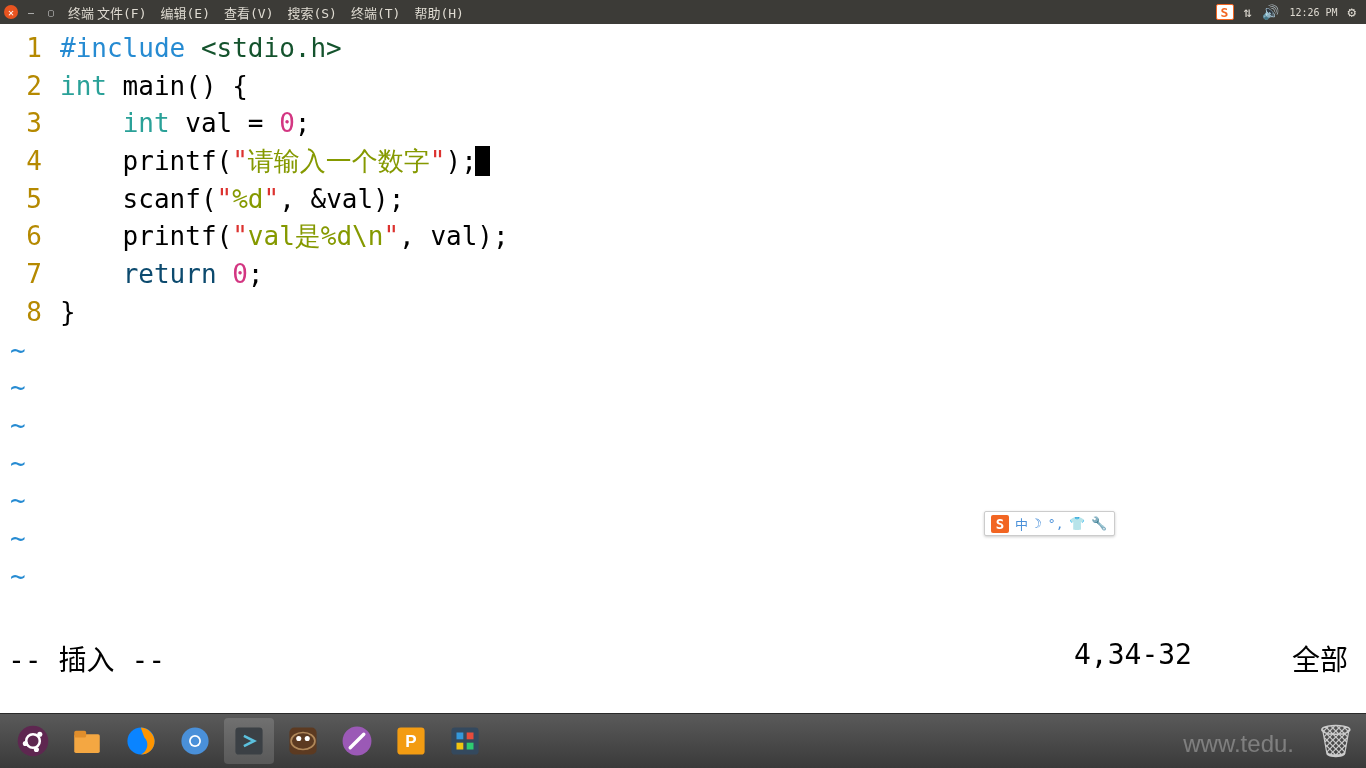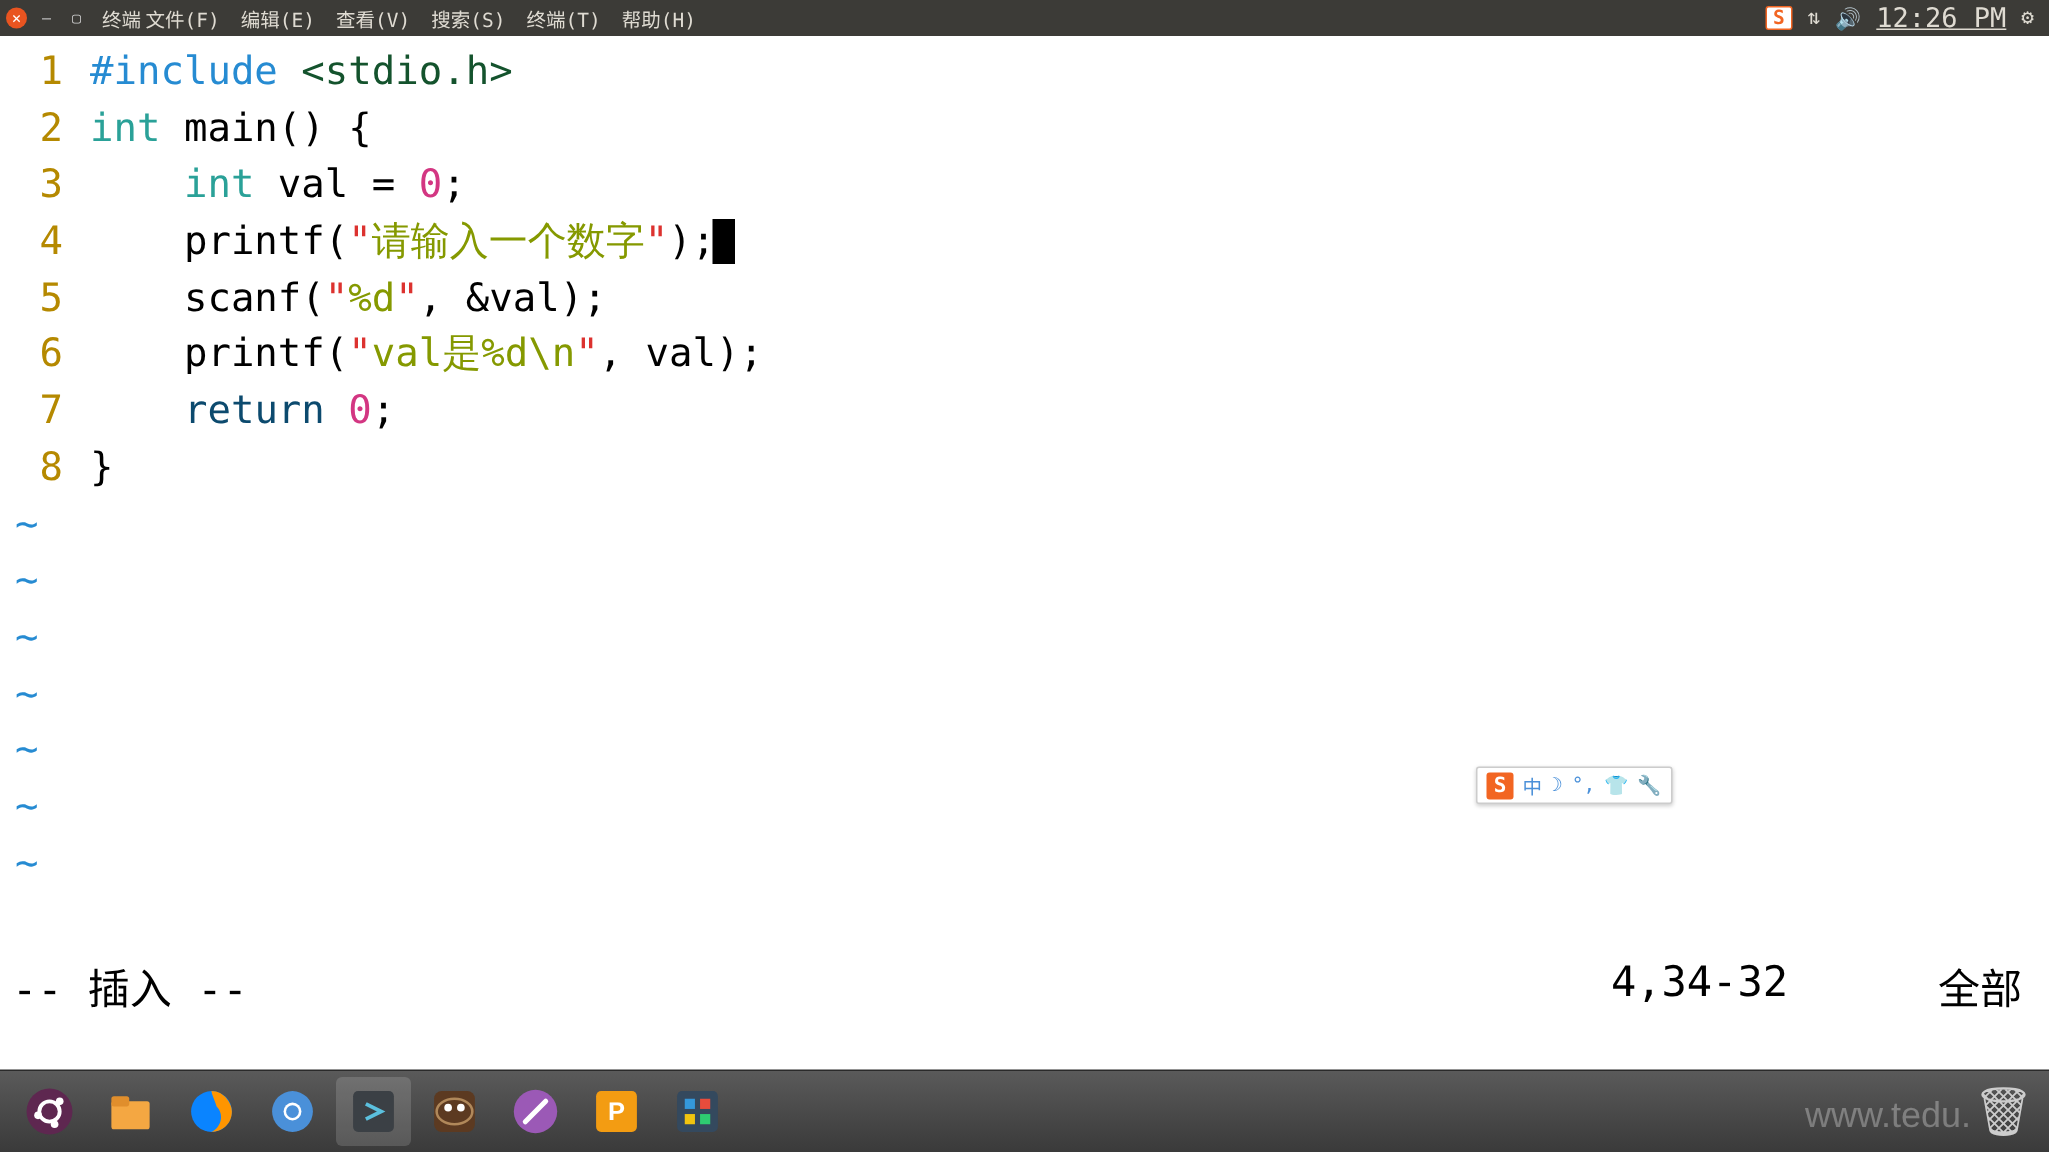--- a/index.html
+++ b/index.html
@@ -55,21 +55,21 @@
   font-weight: bold;
   width: 18px;
   height: 16px;
   display: flex;
   align-items: center;
   justify-content: center;
   border-radius: 2px;
   border: 1px solid #f26522;
 }
 .tray-icon { color: #dfdbd2; font-size: 14px; }
-.clock { font-size: 18px; color: #dfdbd2; text-decoration: underline; }
+.clock { font-size: 10px; color: #dfdbd2; }
 
 
 .editor {
   position: absolute;
   top: 24px;
   left: 0;
   right: 0;
   bottom: 85px;
   background: #fff;
   font-family: "DejaVu Sans Mono", monospace;
@@ -175,21 +175,21 @@
   align-items: center;
   justify-content: center;
   cursor: pointer;
   font-size: 22px;
 }
 .task-icon.active { background: rgba(255,255,255,0.15); }
 .task-icon svg { width: 34px; height: 34px; }
 
 .watermark {
   position: absolute;
-  right: 52px;
+  right: 72px;
   bottom: 10px;
   color: rgba(255,255,255,0.3);
   font-size: 24px;
   font-family: sans-serif;
 }
 .trash {
   position: absolute;
   right: 10px;
   bottom: 8px;
   font-size: 32px;

